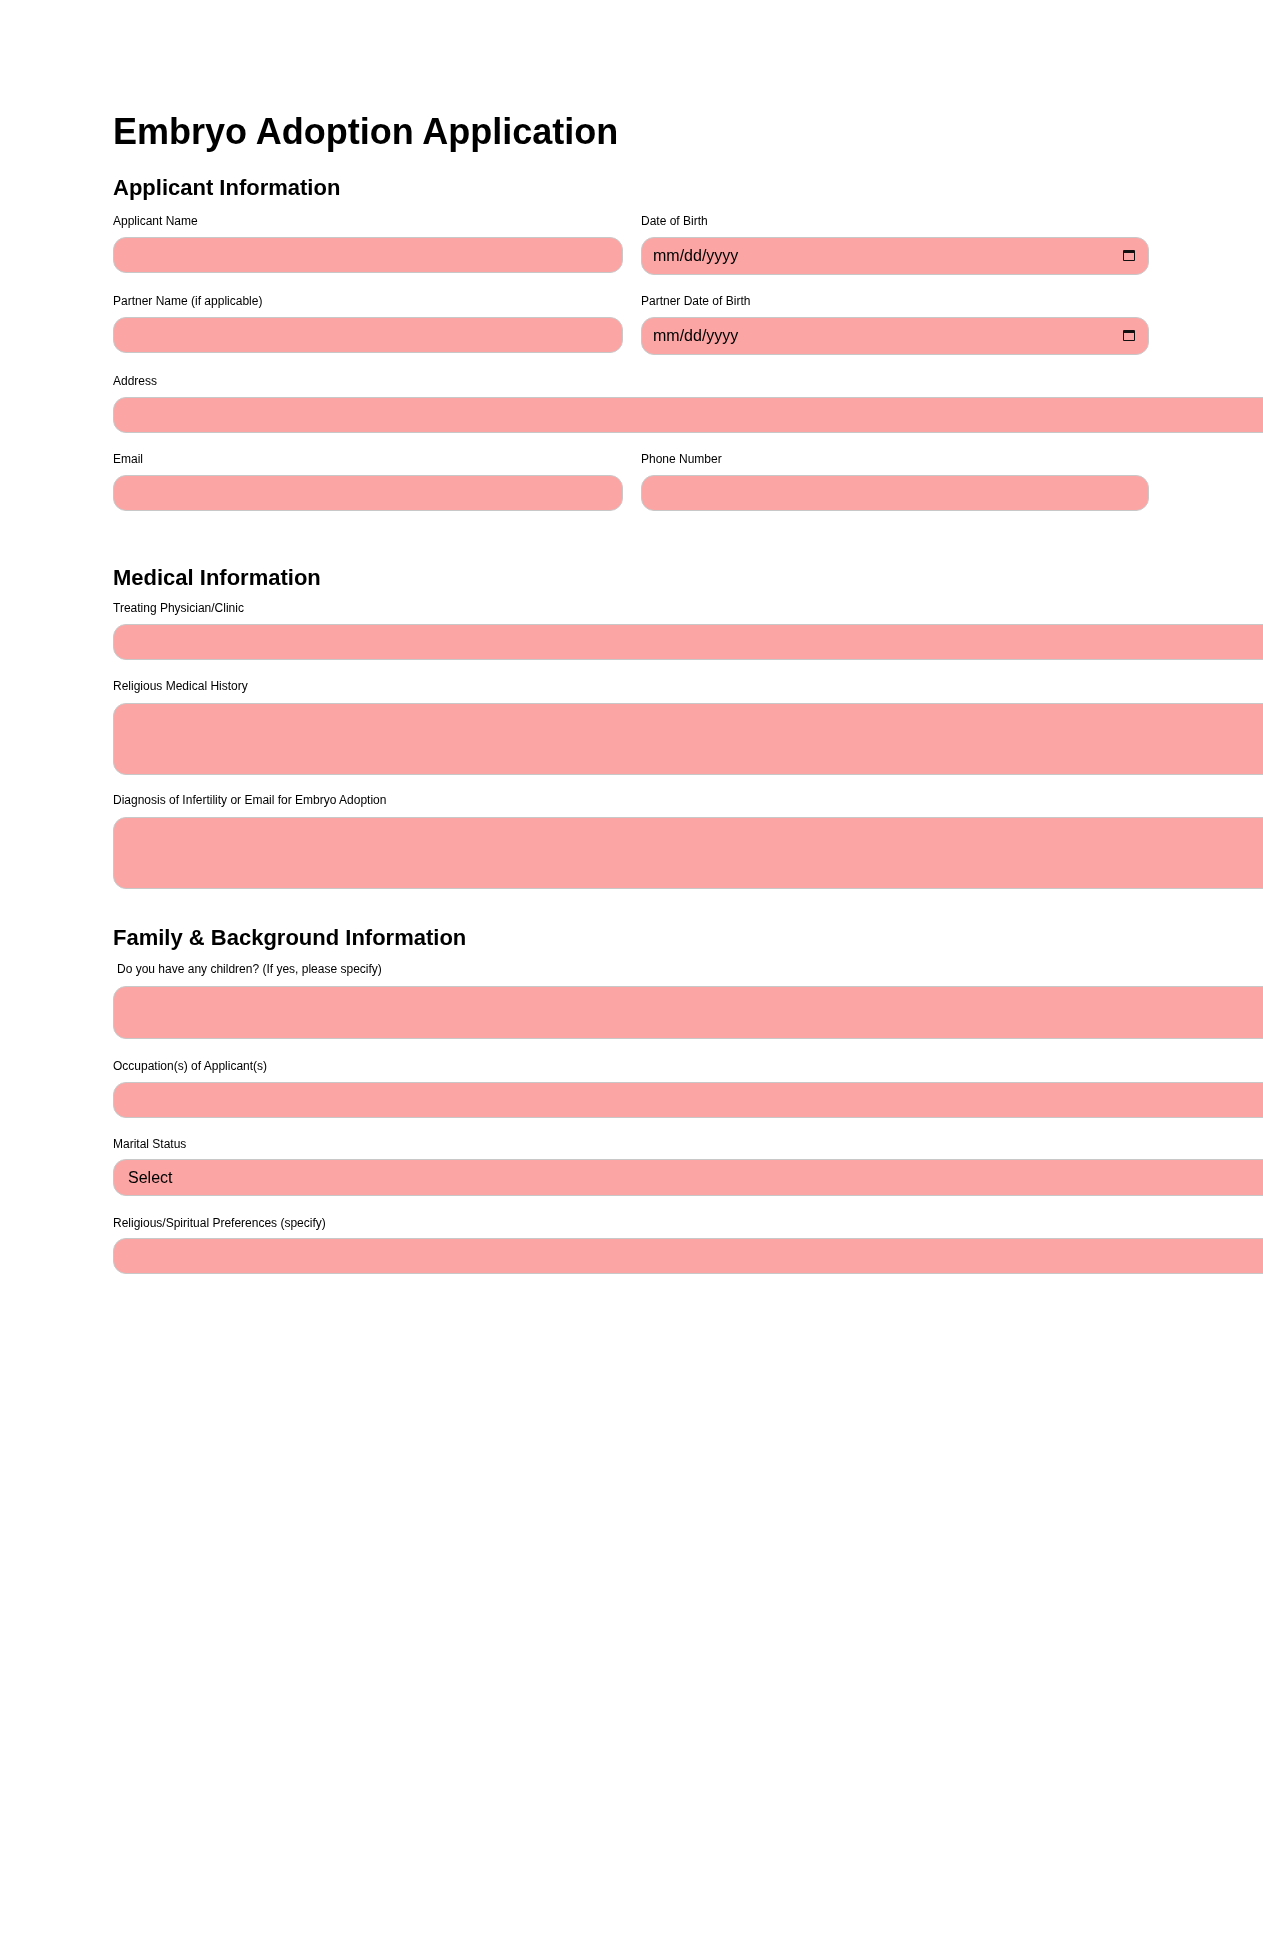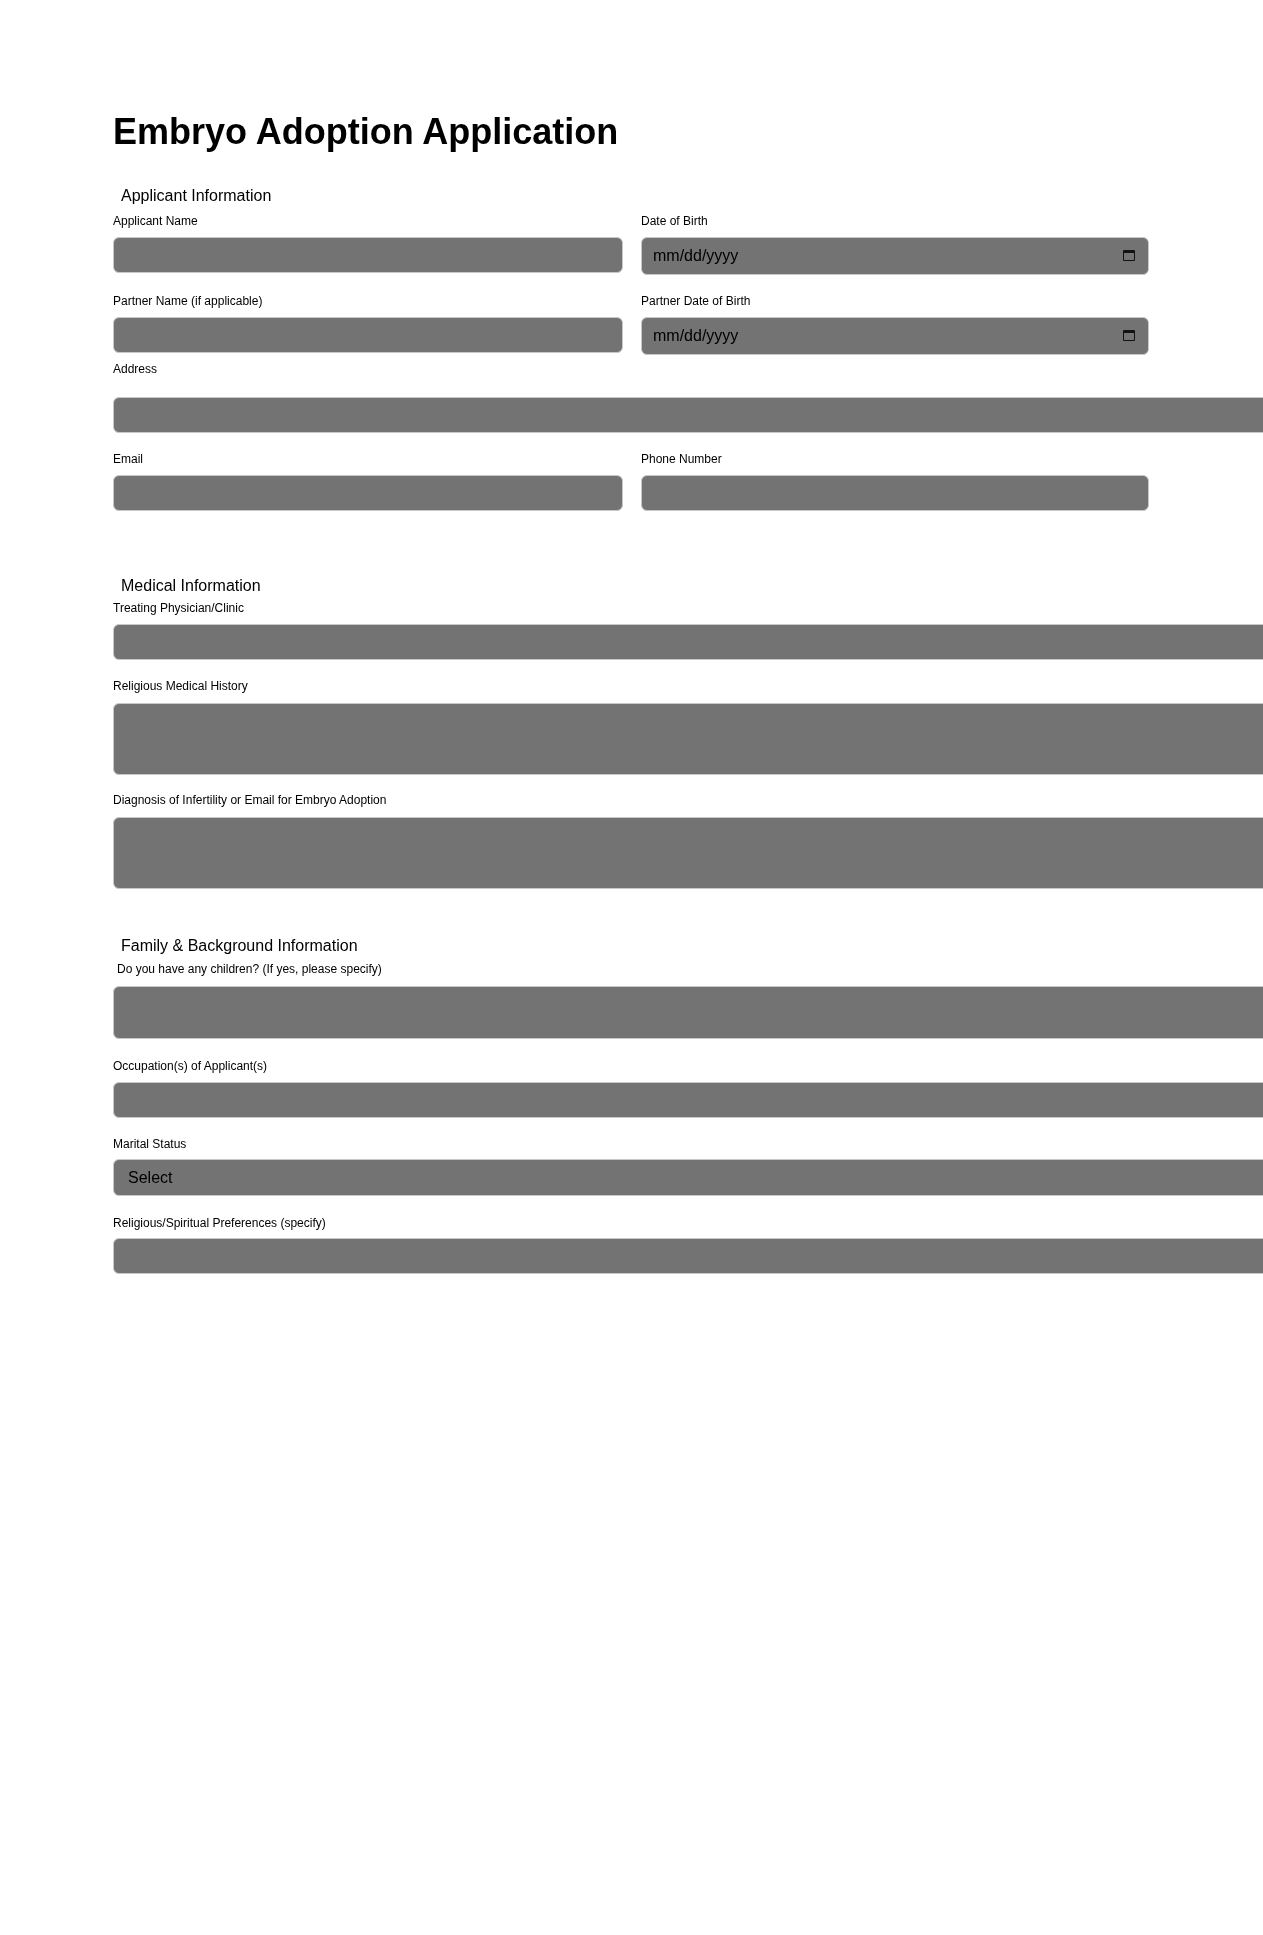--- a/index.html
+++ b/index.html
@@ -1,21 +1,21 @@
 <!DOCTYPE html>
 <html><head>
 <meta charset="utf-8">
 <style>
   html, body { margin: 0; padding: 0; background: #ffffff; }
   body { width: 1263px; height: 1935px; font-family: "Liberation Sans", sans-serif; color: #000; position: relative; }
   .page { position: absolute; left: 113px; top: 0; width: 1036px; }
   h1 { position: absolute; left: 0; top: 112px; margin: 0; font-size: 36px; font-weight: bold; line-height: 40px; white-space: nowrap; }
-  h2 { position: absolute; left: 0; margin: 8px; font-size: 16px; font-weight: normal; line-height: 24px; white-space: nowrap; }
+  h2 { position: absolute; left: 0; margin: 0; font-size: 22px; font-weight: bold; line-height: 24px; white-space: nowrap; }
   .lbl { position: absolute; margin: 0; font-size: 12px; line-height: 18px; white-space: nowrap; }
-  .fld { position: absolute; box-sizing: border-box; border: 1px solid #c8c8c8; border-radius: 6px; background: #737373; }
+  .fld { position: absolute; box-sizing: border-box; border: 1px solid #c8c8c8; border-radius: 13px; background: #fca5a5; }
   .half-l { left: 0; width: 510px; }
   .half-r { left: 528px; width: 508px; }
   .full { left: 0; width: 1184px; }
   .date-text { position: absolute; left: 11px; top: 0; line-height: 36px; font-size: 16px; color: #000; }
   .cal { position: absolute; right: 13px; top: 12px; width: 12px; height: 11px; box-sizing: border-box; border: 1.6px solid #111; border-top-width: 3px; border-radius: 1px; }
   .sel-text { position: absolute; left: 14px; top: 0; line-height: 35px; font-size: 16px; }
   .chev { position: absolute; right: 10px; top: 14px; width: 6px; height: 6px; border-right: 2px solid #111; border-bottom: 2px solid #111; transform: rotate(45deg); }
   .grip { position: absolute; right: 2px; bottom: 2px; width: 8px; height: 8px;
     background: linear-gradient(135deg, transparent 45%, #888 45%, #888 55%, transparent 55%, transparent 70%, #888 70%, #888 80%, transparent 80%); }
 </style>
@@ -38,21 +38,21 @@
 
   <div class="lbl" style="left:0;top:292px">Partner Name (if applicable)</div>
   <div class="fld half-l" style="top:317px;height:36px"></div>
 
   <div class="lbl" style="left:528px;top:292px">Partner Date of Birth</div>
   <div class="fld half-r" style="top:317px;height:38px">
     <span class="date-text">mm/dd/yyyy</span>
     <span class="cal"></span>
   </div>
 
-  <div class="lbl" style="left:0;top:360px">Address</div>
+  <div class="lbl" style="left:0;top:372px">Address</div>
   <div class="fld full" style="top:397px;height:36px"></div>
 
   <div class="lbl" style="left:0;top:450px">Email</div>
   <div class="fld half-l" style="top:475px;height:36px"></div>
 
   <div class="lbl" style="left:528px;top:450px">Phone Number</div>
   <div class="fld half-r" style="top:475px;height:36px"></div>
 
   <h2 style="top:566px">Medical Information</h2>
 

